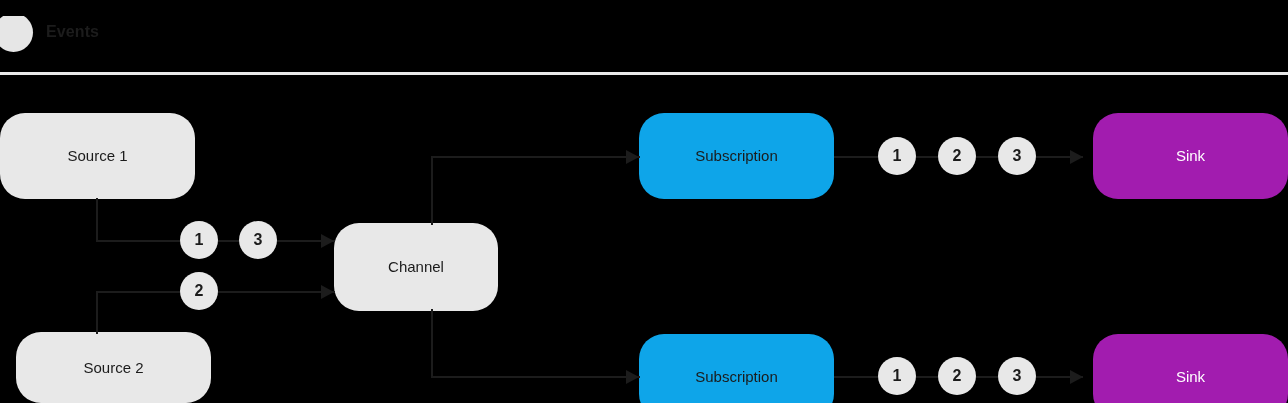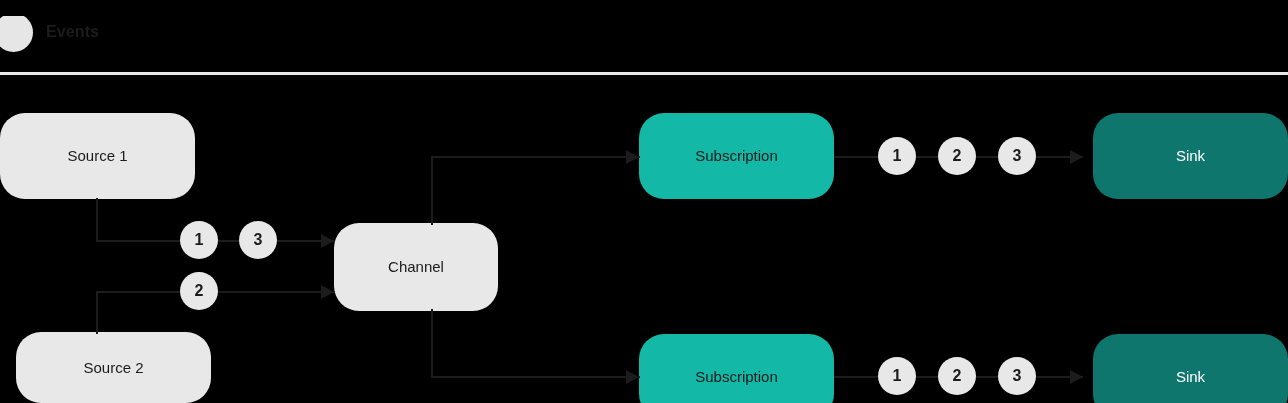--- a/index.html
+++ b/index.html
@@ -59,25 +59,25 @@
     font-size: 15px;
     line-height: 20px;
     box-sizing: border-box;
     border-radius: 25px;
   }
   .node-grey {
     background: #e8e8e8;
     color: #1b1b1b;
   }
   .node-blue-light {
-    background: #14b8a6;
+    background: #0ea5e9;
     color: #1b1b1b;
   }
   .node-sink {
-    background: #0f766e;
+    background: #a21caf;
     color: #ffffff;
   }
 
   #source1 { left: 0px;    top: 97px;  width: 195px; height: 86px; }
   #source2 { left: 16px;    top: 316px; width: 195px; height: 71px; }
   #channel { left: 334px;  top: 207px; width: 164px; height: 88px; }
   #sub-top { left: 639px;  top: 97px;  width: 195px; height: 86px; }
   #sub-bot { left: 639px;  top: 318px; width: 195px; height: 85px; }
   #sink-top{ left: 1093px; top: 97px;  width: 195px; height: 86px; }
   #sink-bot{ left: 1093px; top: 318px; width: 195px; height: 85px; }

